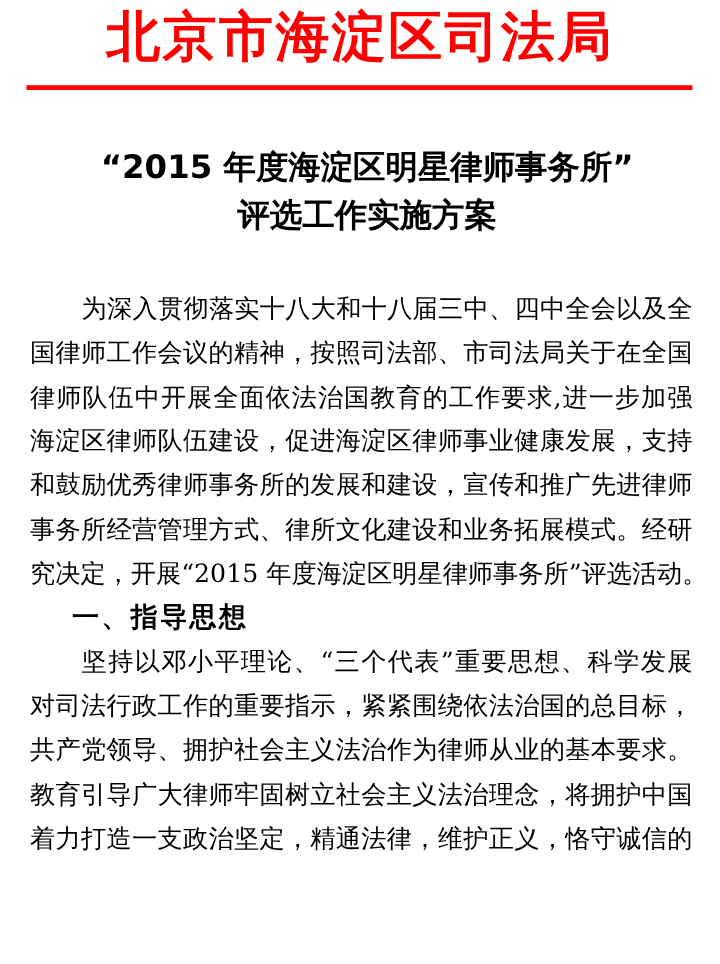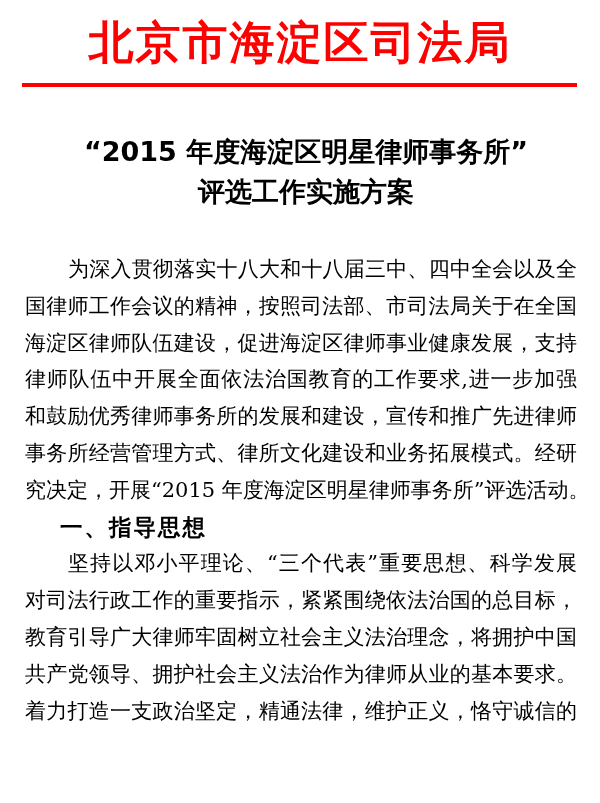--- a/index.html
+++ b/index.html
@@ -6,21 +6,21 @@
   .page {
     position: relative;
     width: 600px;
     height: 803px;
     overflow: hidden;
     background: #ffffff;
     color: #000000;
     font-family: "DejaVu Serif", "Liberation Serif", serif;
   }
   .letterhead {
-    padding-top: 16px;
+    padding-top: 4px;
     text-align: center;
   }
   .org-line {
     font-family: "DejaVu Sans", "Liberation Sans", sans-serif;
     font-weight: bold;
     font-size: 45px;
     line-height: 53px;
     letter-spacing: 2px;
     color: #fe0000;
     white-space: nowrap;
@@ -75,32 +75,32 @@
   <h1 class="doc-title">
     <div>“2015 年度海淀区明星律师事务所”</div>
     <div>评选工作实施方案</div>
   </h1>
 
   <main class="doc-body">
 
     <section>
       <div class="line indent">为深入贯彻落实十八大和十八届三中、四中全会以及全</div>
       <div class="line">国律师工作会议的精神，按照司法部、市司法局关于在全国</div>
+      <div class="line">律师队伍中开展全面依法治国教育的工作要求,进一步加强</div>
       <div class="line">海淀区律师队伍建设，促进海淀区律师事业健康发展，支持</div>
-      <div class="line">律师队伍中开展全面依法治国教育的工作要求,进一步加强</div>
       <div class="line">和鼓励优秀律师事务所的发展和建设，宣传和推广先进律师</div>
       <div class="line">事务所经营管理方式、律所文化建设和业务拓展模式。经研</div>
       <div class="line">究决定，开展“2015 年度海淀区明星律师事务所”评选活动。</div>
     </section>
 
     <div class="section-heading">一、指导思想</div>
 
     <section>
       <div class="line indent">坚持以邓小平理论、“三个代表”重要思想、科学发展</div>
       <div class="line">对司法行政工作的重要指示，紧紧围绕依法治国的总目标，</div>
+      <div class="line">共产党领导、拥护社会主义法治作为律师从业的基本要求。</div>
       <div class="line">教育引导广大律师牢固树立社会主义法治理念，将拥护中国</div>
-      <div class="line">共产党领导、拥护社会主义法治作为律师从业的基本要求。</div>
       <div class="line">着力打造一支政治坚定，精通法律，维护正义，恪守诚信的</div>
     </section>
 
   </main>
 
 </div>
 
 </body></html>

